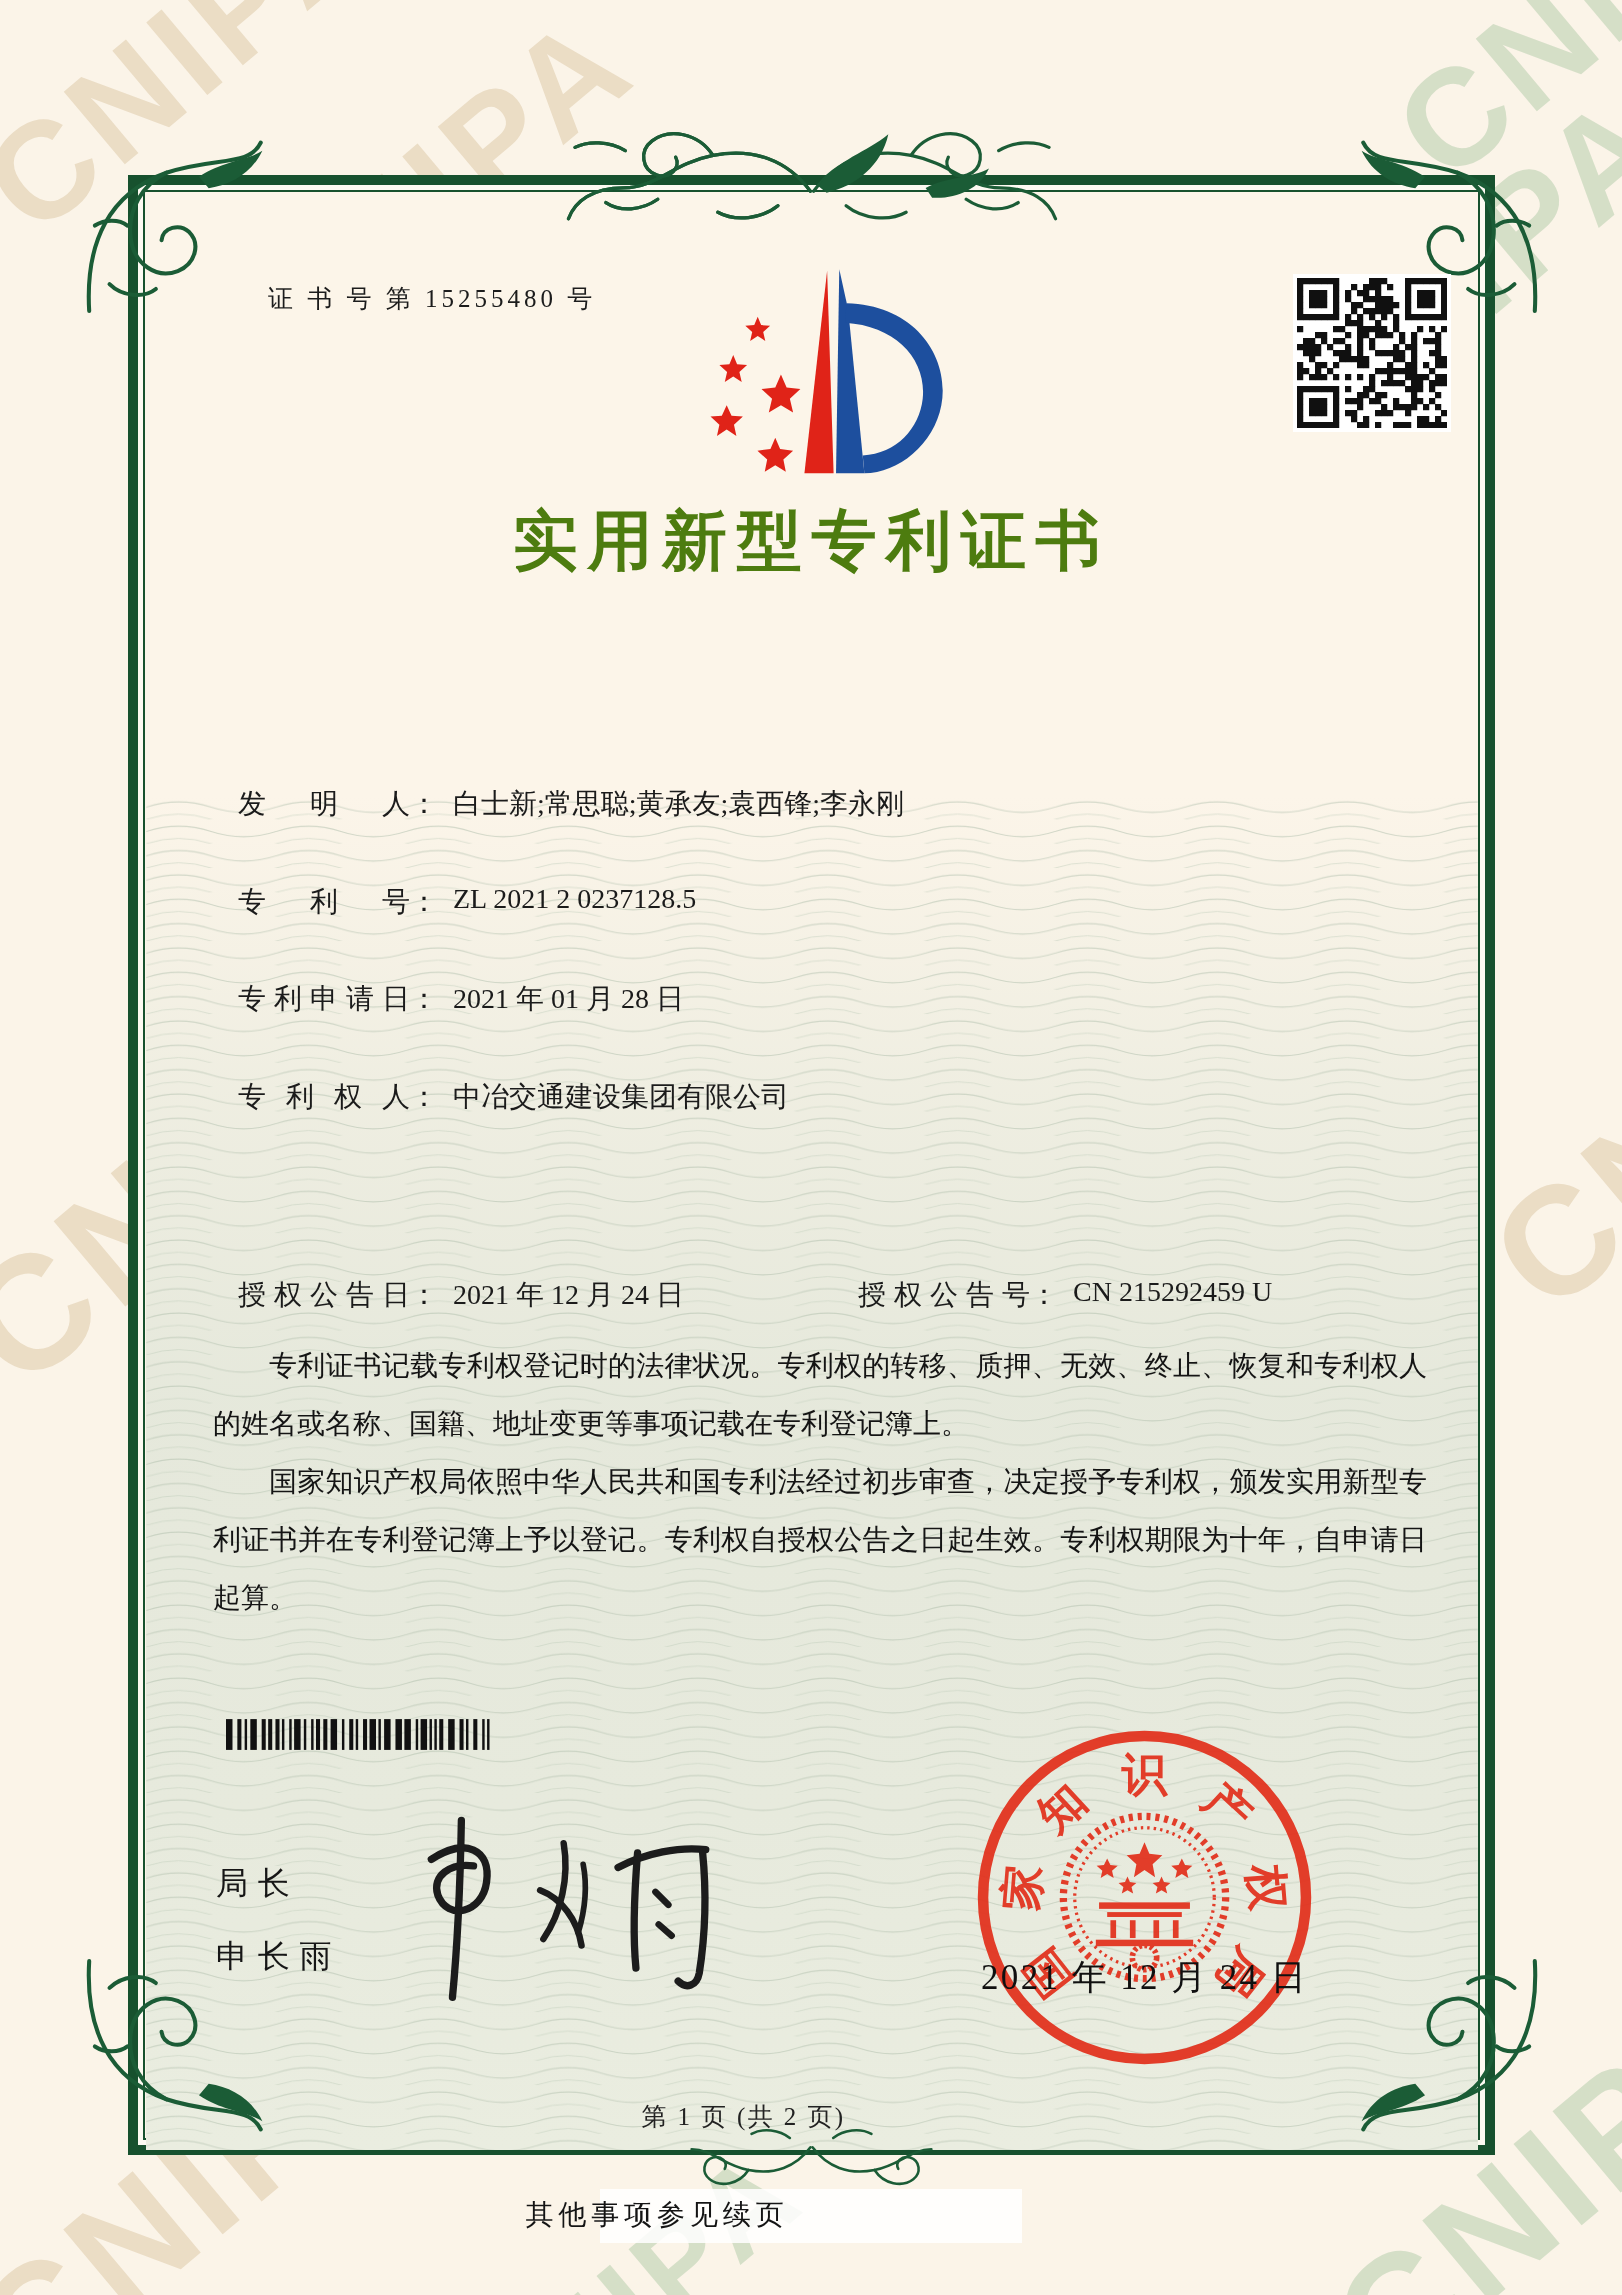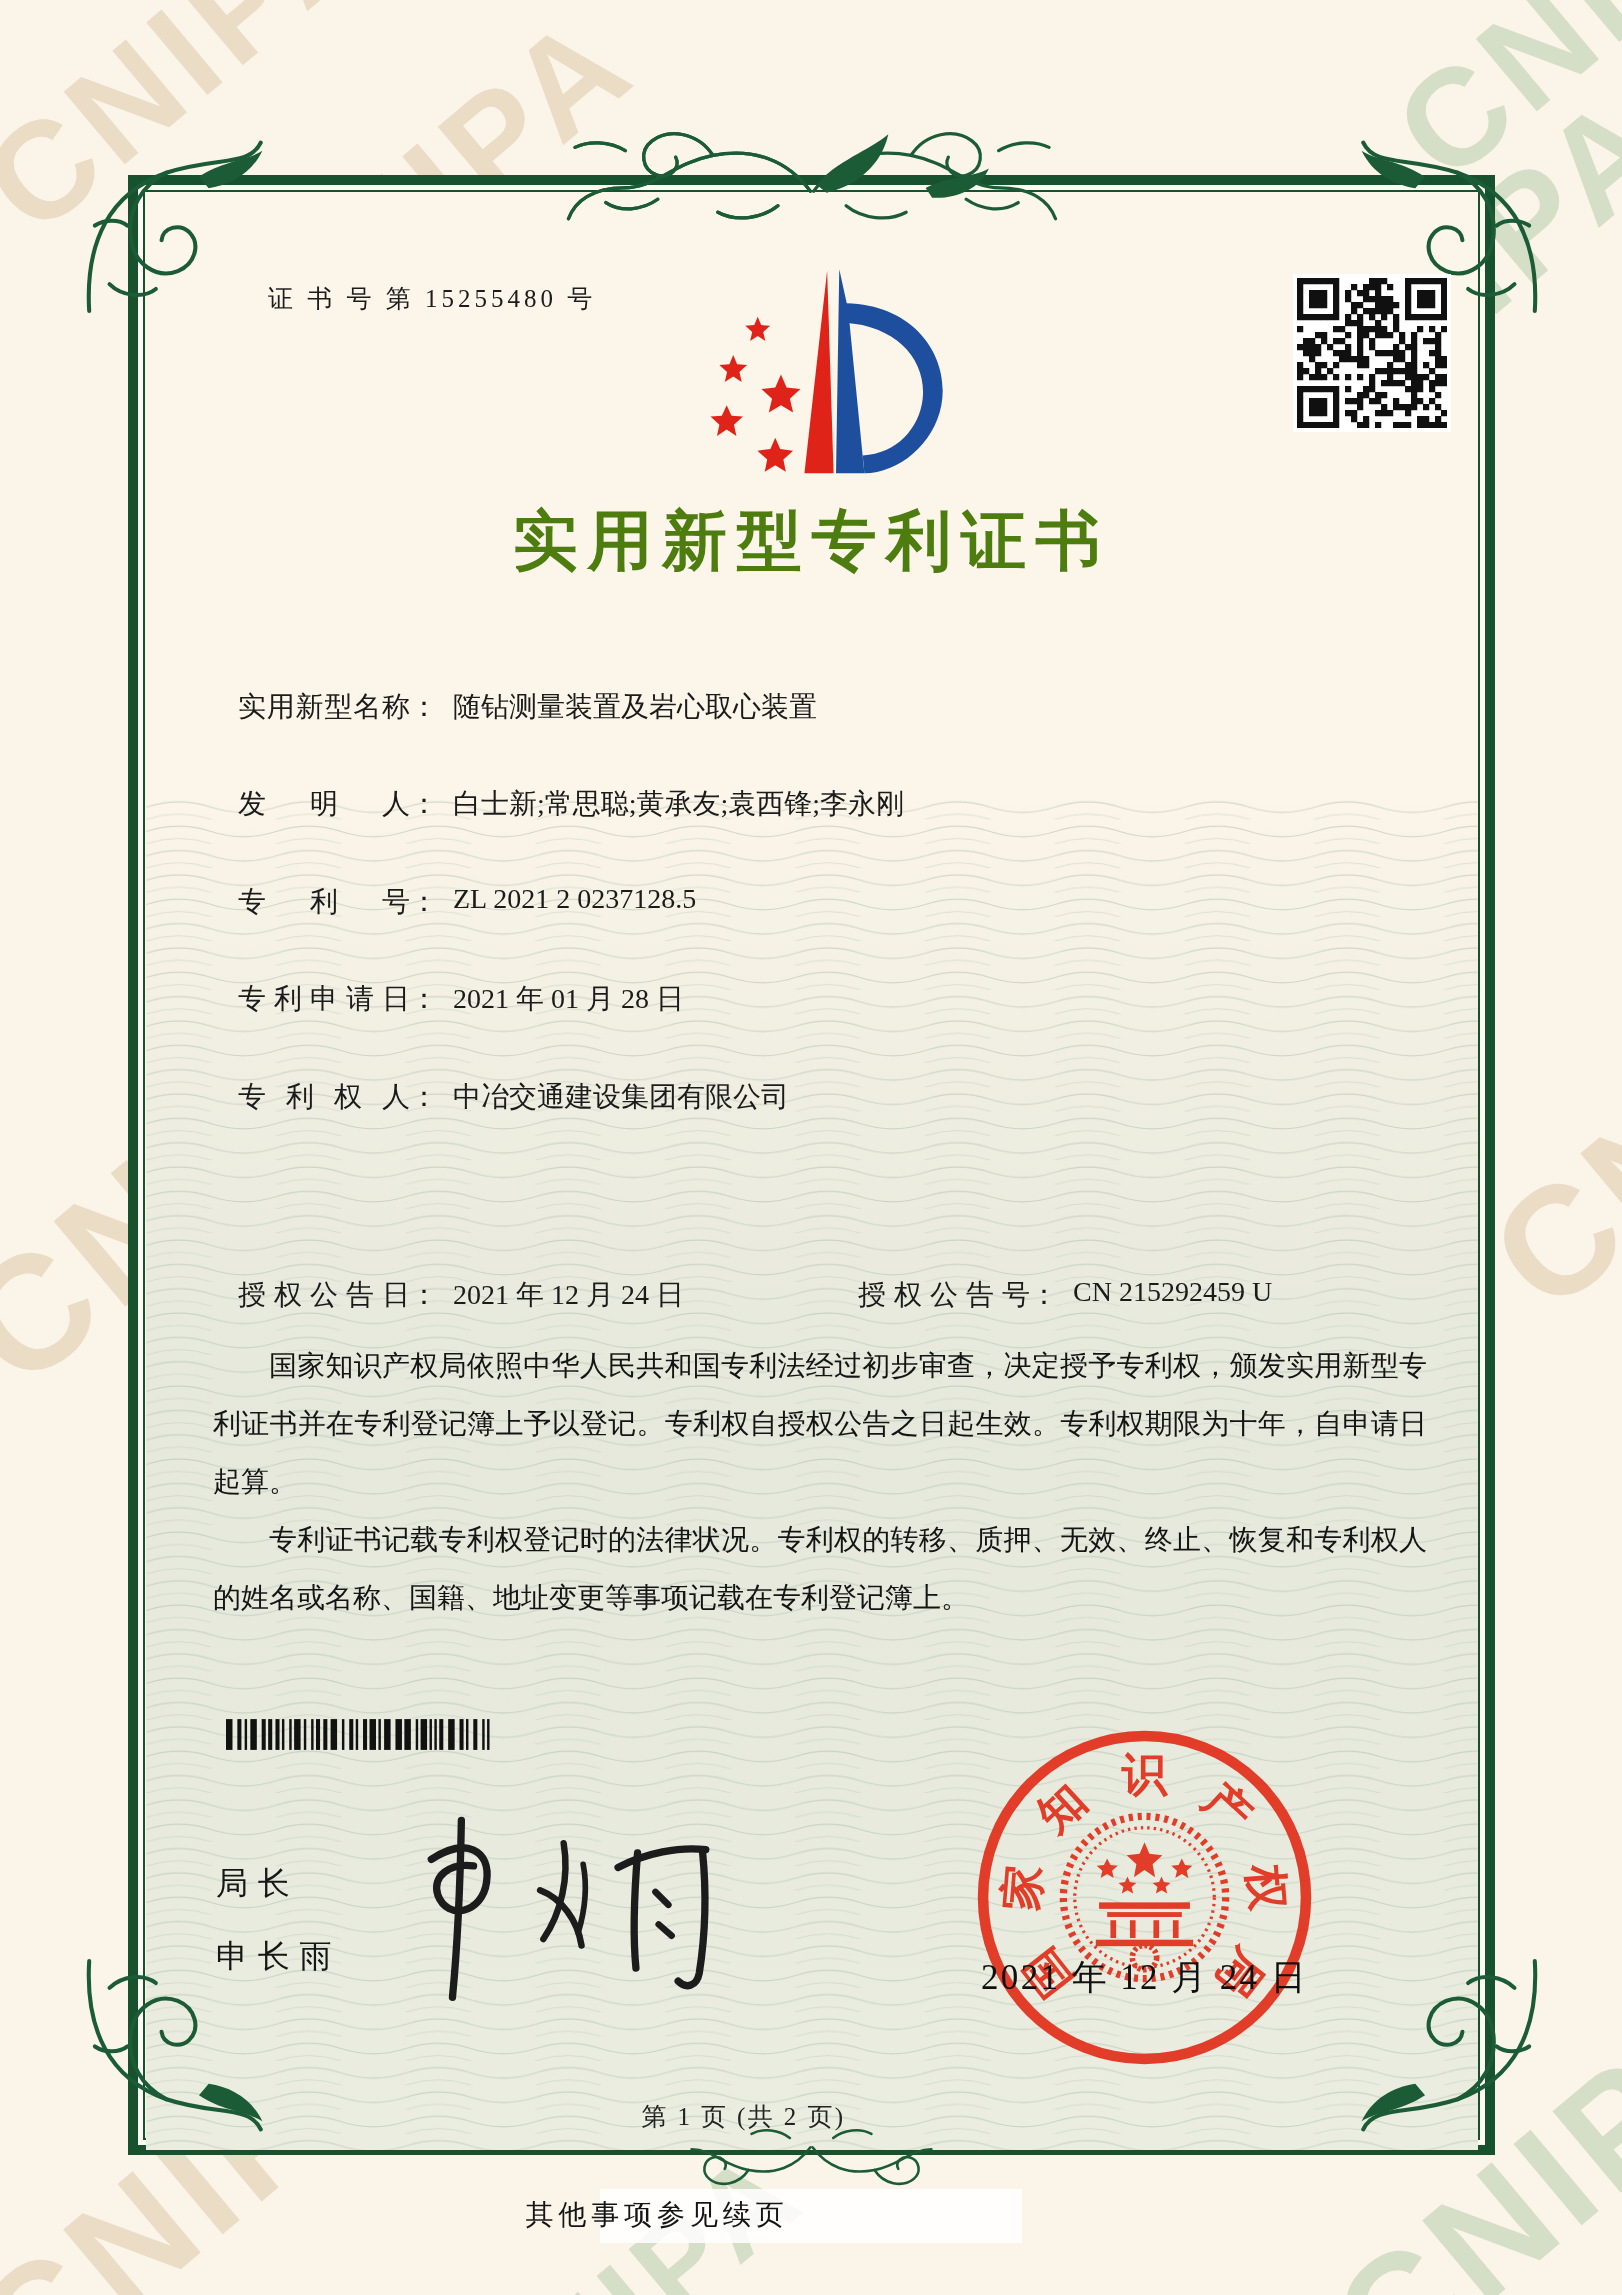--- a/index.html
+++ b/index.html
@@ -485,24 +485,20 @@
         <rect x="148.00" y="177.60" width="7.70" height="7.70"></rect>
         <rect x="155.40" y="177.60" width="7.70" height="7.70"></rect>
         <rect x="162.80" y="177.60" width="7.70" height="7.70"></rect>
         <rect x="170.20" y="177.60" width="7.70" height="7.70"></rect>
         <rect x="177.60" y="177.60" width="7.70" height="7.70"></rect>
       </g>
   </svg>
 
   <h1 class="title">实用新型专利证书</h1>
 
-  <div class="row" style="top:688px">
-    <span class="flabel">实用新型名称</span><span class="colon">：</span>
-    <span class="fvalue">随钻测量装置及岩心取心装置</span>
-  </div>
   <div class="row" style="top:785px">
     <span class="flabel">发明人</span><span class="colon">：</span>
     <span class="fvalue">白士新;常思聪;黄承友;袁西锋;李永刚</span>
   </div>
   <div class="row" style="top:883px">
     <span class="flabel">专利号</span><span class="colon">：</span>
     <span class="fvalue">ZL 2021 2 0237128.5</span>
   </div>
   <div class="row" style="top:980px">
     <span class="flabel">专利申请日</span><span class="colon">：</span>
@@ -515,22 +511,22 @@
   <div class="row row-grant" style="top:1276px">
     <span class="flabel">授权公告日</span><span class="colon">：</span>
     <span class="fvalue">2021 年 12 月 24 日</span>
     <span class="right-cell">
       <span class="flabel">授权公告号</span><span class="colon">：</span>
       <span class="fvalue">CN 215292459 U</span>
     </span>
   </div>
 
   <div class="paras">
+    <p>专利证书记载专利权登记时的法律状况。专利权的转移、质押、无效、终止、恢复和专利权人的姓名或名称、国籍、地址变更等事项记载在专利登记簿上。</p>
     <p>国家知识产权局依照中华人民共和国专利法经过初步审查，决定授予专利权，颁发实用新型专利证书并在专利登记簿上予以登记。专利权自授权公告之日起生效。专利权期限为十年，自申请日起算。</p>
-    <p>专利证书记载专利权登记时的法律状况。专利权的转移、质押、无效、终止、恢复和专利权人的姓名或名称、国籍、地址变更等事项记载在专利登记簿上。</p>
   </div>
 
   <svg class="barcode" width="270" height="31" viewBox="0 0 333 38">
     <g id="barcode-bars" fill="#111111">
         <rect x="0" y="0" width="8" height="38"></rect>
         <rect x="14" y="0" width="5" height="38"></rect>
         <rect x="23" y="0" width="3" height="38"></rect>
         <rect x="30" y="0" width="8" height="38"></rect>
         <rect x="44" y="0" width="5" height="38"></rect>
         <rect x="52" y="0" width="5" height="38"></rect>

